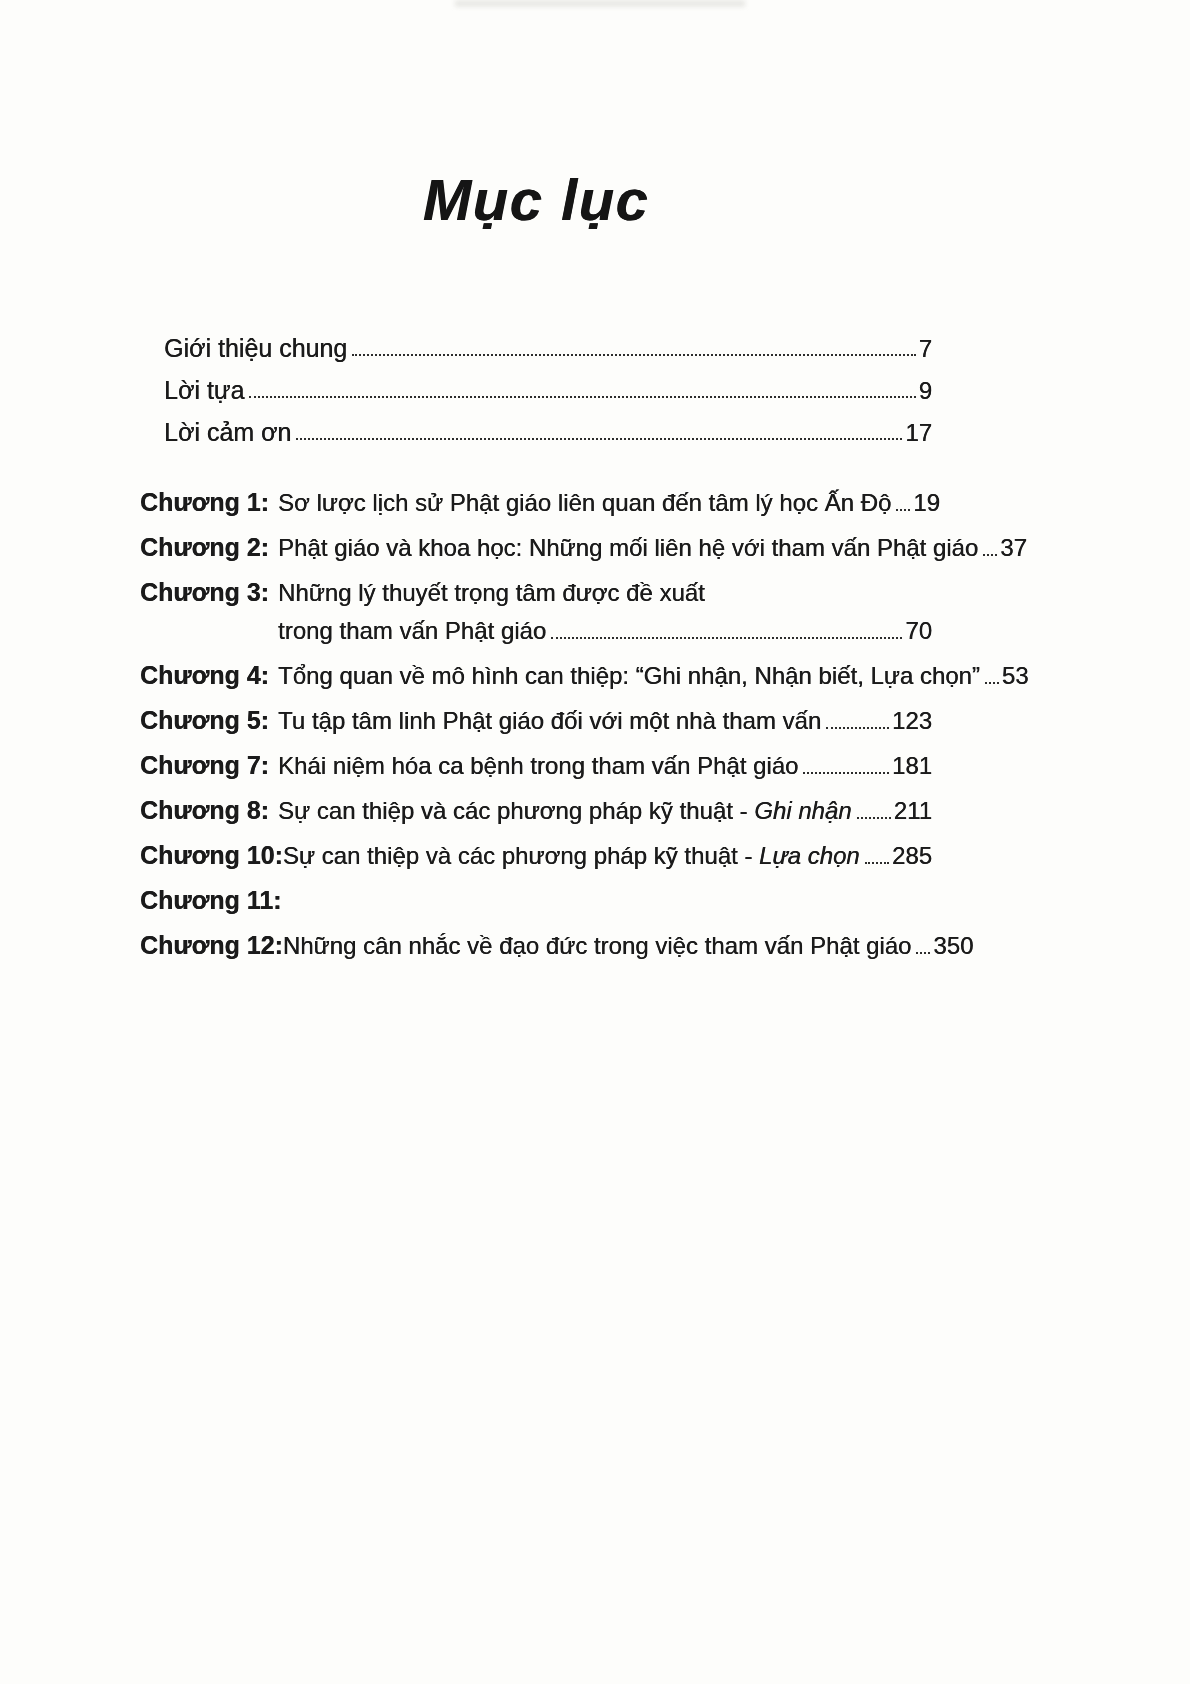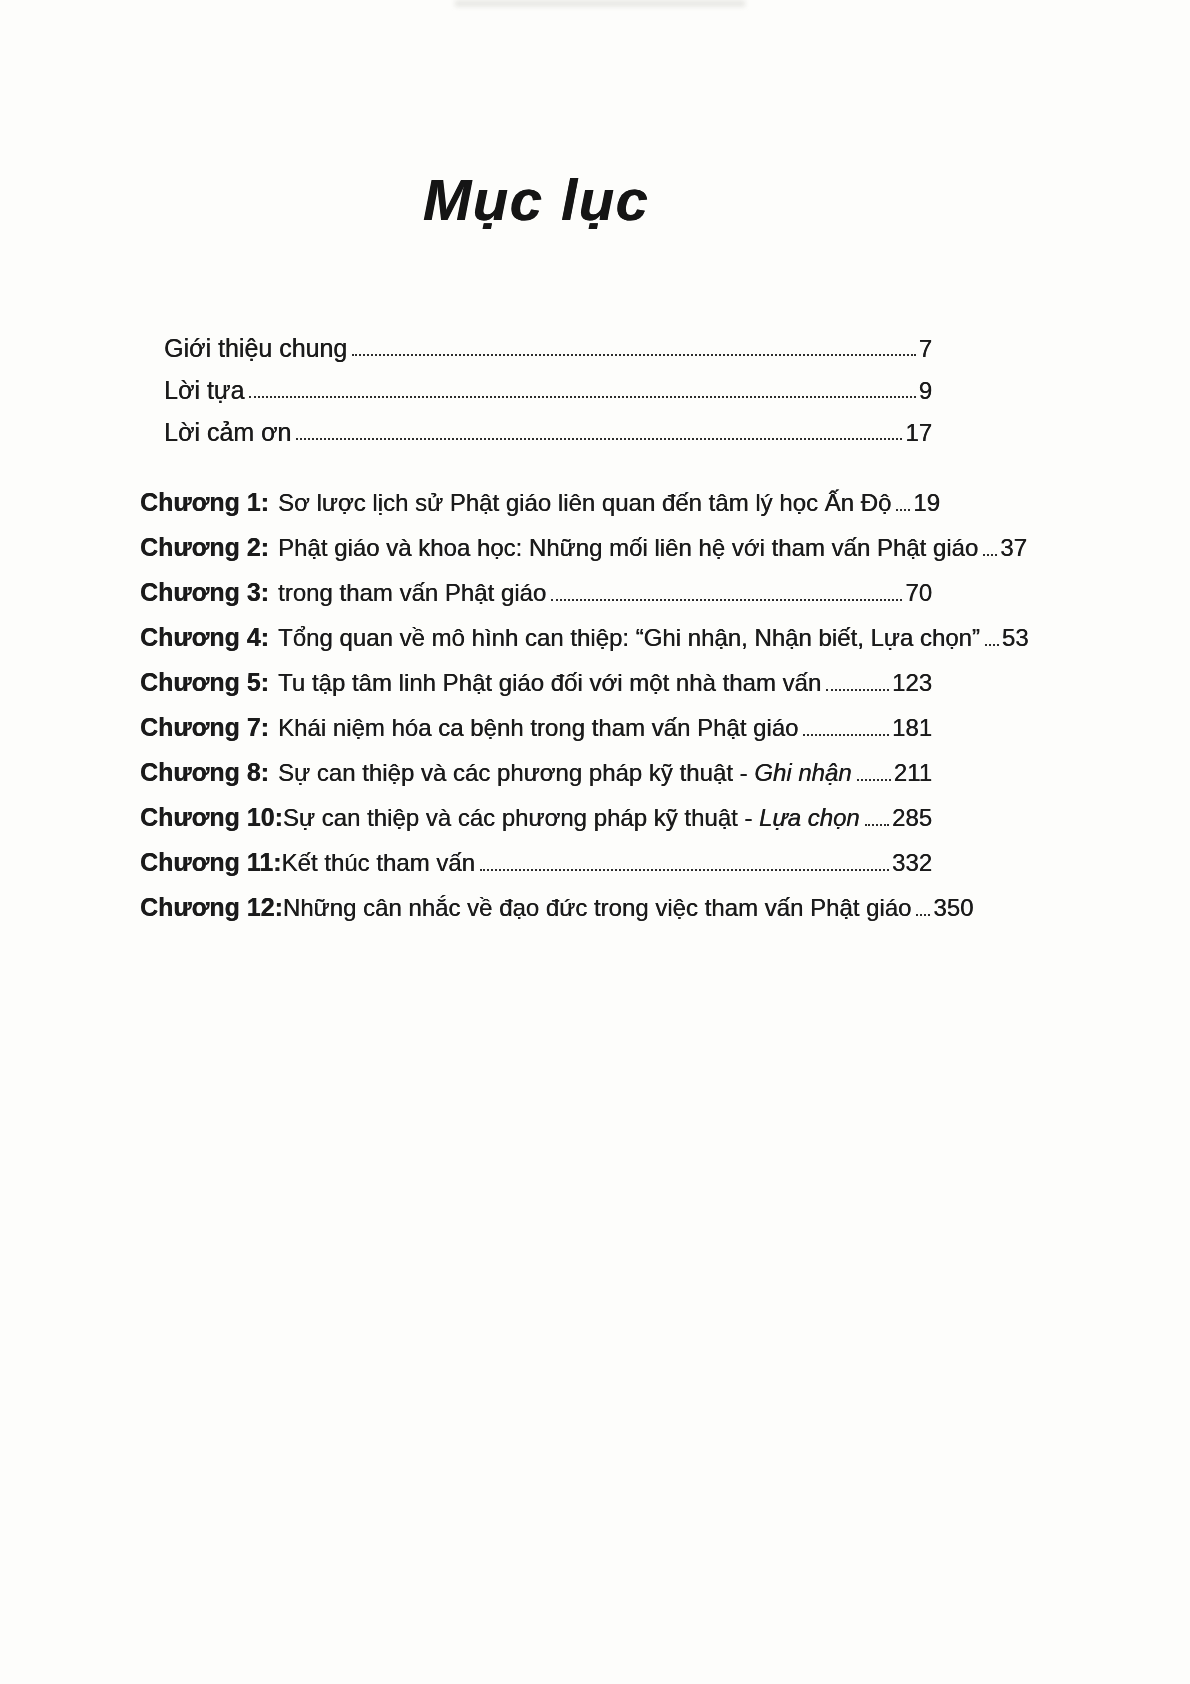--- a/index.html
+++ b/index.html
@@ -58,21 +58,21 @@
     text-shadow:0.3px 0 0 currentColor;
   }
   .ch-body { flex:1 1 auto; min-width:0; }
   .line {
     display:flex; align-items:flex-end;
     min-height:31px;
     font-size:24px;
     line-height:31px;
     text-shadow:0.35px 0 0 currentColor;
   }
-  .line + .line { margin-top:1px; }
+  .line + .line { margin-top:7px; }
   .ch-title { white-space:nowrap; }
   .it { font-style:italic; }
 </style>
 </head>
 <body>
 
 <div class="scan-edge"></div>
 
 <div class="content">
 
@@ -117,20 +117,23 @@
           <span class="dots"></span>
           <span class="pagenum">37</span>
         </div>
       </div>
     </div>
 
     <div class="chapter-row">
       <span class="ch-label">Chương 3:</span>
       <div class="ch-body">
         <div class="line">
+          <span class="ch-title">Những lý thuyết trọng tâm được đề xuất</span>
+        </div>
+        <div class="line">
           <span class="ch-title">trong tham vấn Phật giáo</span>
           <span class="dots"></span>
           <span class="pagenum">70</span>
         </div>
       </div>
     </div>
 
     <div class="chapter-row">
       <span class="ch-label">Chương 4:</span>
       <div class="ch-body">
@@ -183,27 +186,20 @@
         <div class="line">
           <span class="ch-title"><span>Sự can thiệp và các phương pháp kỹ thuật - </span><span class="it">Lựa chọn</span></span>
           <span class="dots"></span>
           <span class="pagenum">285</span>
         </div>
       </div>
     </div>
 
     <div class="chapter-row">
       <span class="ch-label">Chương 11:</span>
-      <div class="ch-body">
-        <div class="line">
-          <span class="ch-title">Kết thúc tham vấn</span>
-          <span class="dots"></span>
-          <span class="pagenum">332</span>
-        </div>
-      </div>
     </div>
 
     <div class="chapter-row">
       <span class="ch-label">Chương 12:</span>
       <div class="ch-body">
         <div class="line">
           <span class="ch-title">Những cân nhắc về đạo đức trong việc tham vấn Phật giáo </span>
           <span class="dots"></span>
           <span class="pagenum">350</span>
         </div>

